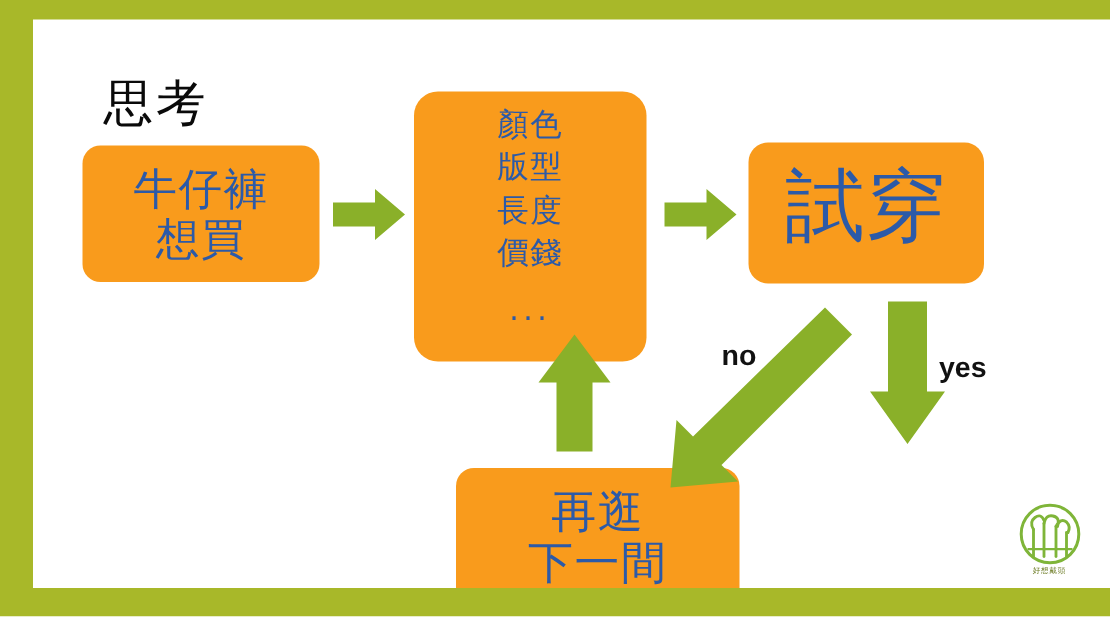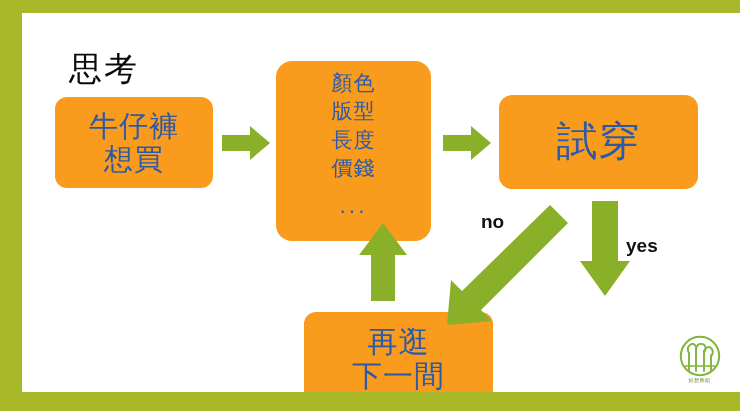--- a/index.html
+++ b/index.html
@@ -54,22 +54,22 @@
   #node-criteria {
     left: 254px; top: 48px; width: 155px; height: 180px;
     font-size: 21px; padding-top: 8px; justify-content: flex-start;
     border-radius: 16px;
   }
   #node-criteria .ln { margin: 2.5px 0; }
   #node-criteria .dots {
     font-size: 20px; margin-top: 12px; letter-spacing: 3px;
   }
   #node-tryon {
-    left: 477px; top: 82px; width: 199px; height: 94px;
-    font-size: 41px; border-radius: 13px;
+    left: 477px; top: 82px; width: 157px; height: 94px;
+    font-size: 53px; border-radius: 13px; font-family: Liberation Mono, monospace;
   }
   #node-again {
     left: 282px; top: 299px; width: 189px; height: 93px;
     font-size: 30px; border-radius: 12px;
   }
   #node-bought {
     left: 505px; top: 307px; width: 158px; height: 87px;
     font-size: 37px; border-radius: 12px;
   }
 
@@ -84,21 +84,21 @@
   }
 
   
   .cond-label {
     position: absolute;
     font-size: 19px;
     font-weight: bold;
     color: #111111;
     font-family: "Liberation Sans", sans-serif;
   }
-  #label-no  { left: 459px; top: 198px; }
+  #label-no  { left: 459px; top: 214px; }
   #label-yes { left: 604px; top: 222px; text-align: center; }
 
   
   #arrow-layer {
     position: absolute;
     left: 0; top: 0;
     width: 706px; height: 379px;
     pointer-events: none;
   }
   .arrow-shape { fill: #8ab029; }

